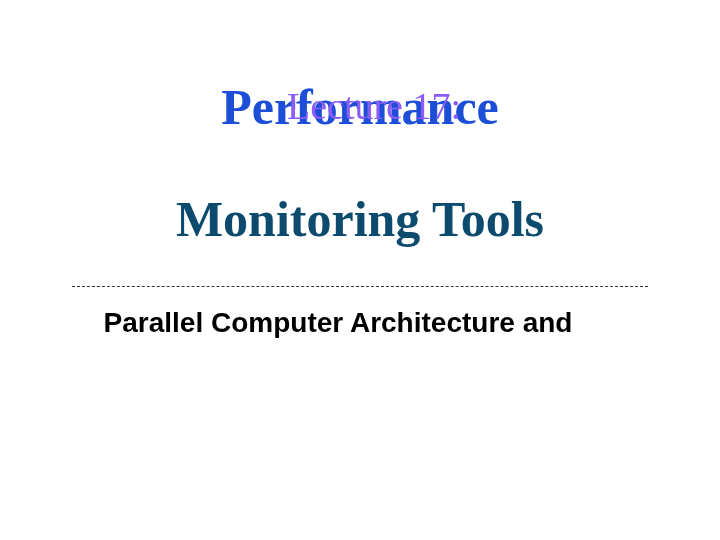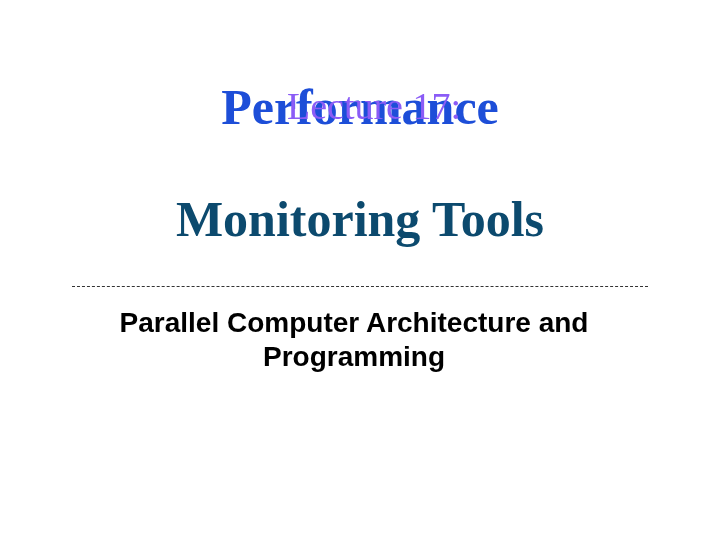--- a/index.html
+++ b/index.html
@@ -57,21 +57,21 @@
   .divider {
     position: absolute;
     top: 286px;
     left: 72px;
     width: 576px;
     border-top: 1px dashed #333;
   }
   .subtitle-block {
     position: absolute;
     top: 306px;
-    left: 16px;
+    left: 0;
     width: 676px;
     text-align: center;
     font-family: "Segoe UI", "Helvetica Neue", Arial, sans-serif;
     font-weight: 700;
     font-size: 28px;
     line-height: 1.22;
     color: #000;
   }
   .subtitle-line {
     display: block;
@@ -87,16 +87,15 @@
       <div class="title-line1">Performance</div>
       <div class="title-lecture">Lecture 17:</div>
     </div>
     <div class="title-line2">Monitoring Tools</div>
   </div>
 
   <div class="divider"></div>
 
   <div class="subtitle-block">
     <span class="subtitle-line">Parallel Computer Architecture and</span>
-    <span class="subtitle-line">Programming</span>
   </div>
 
 </div>
 
 </body></html>

